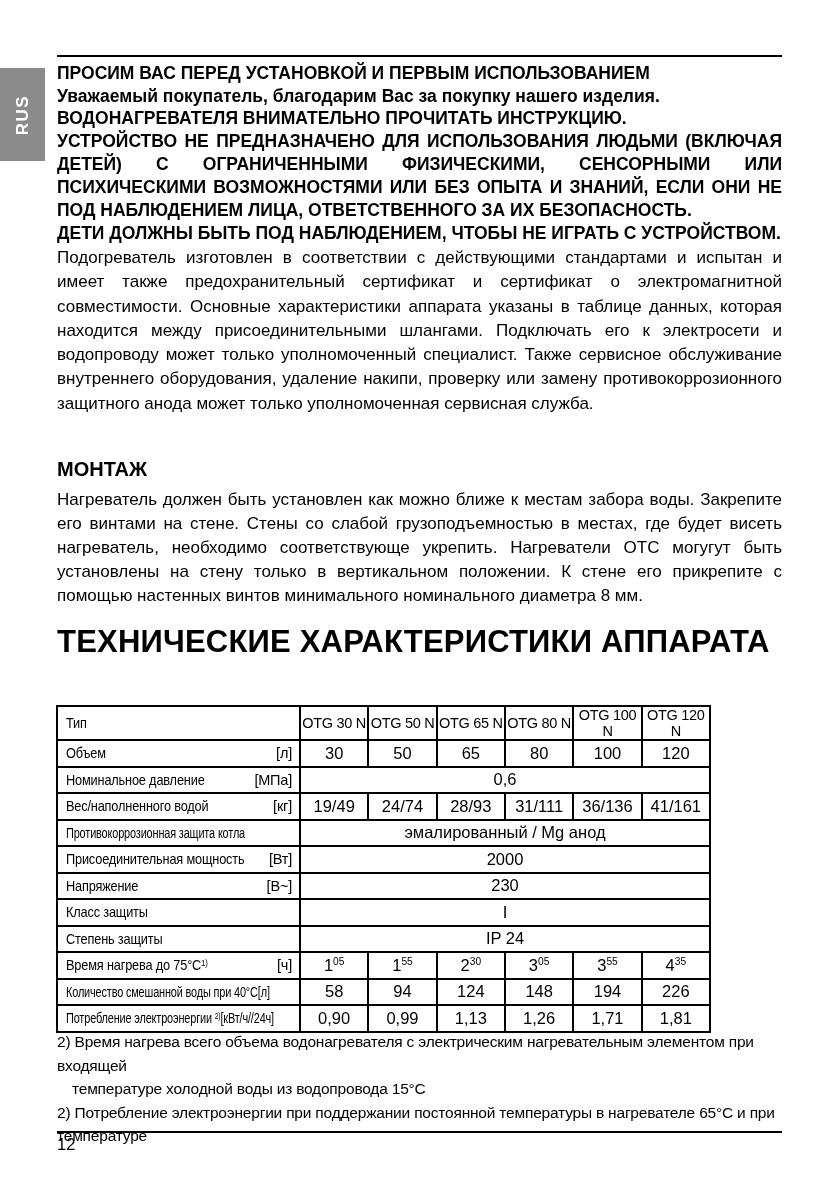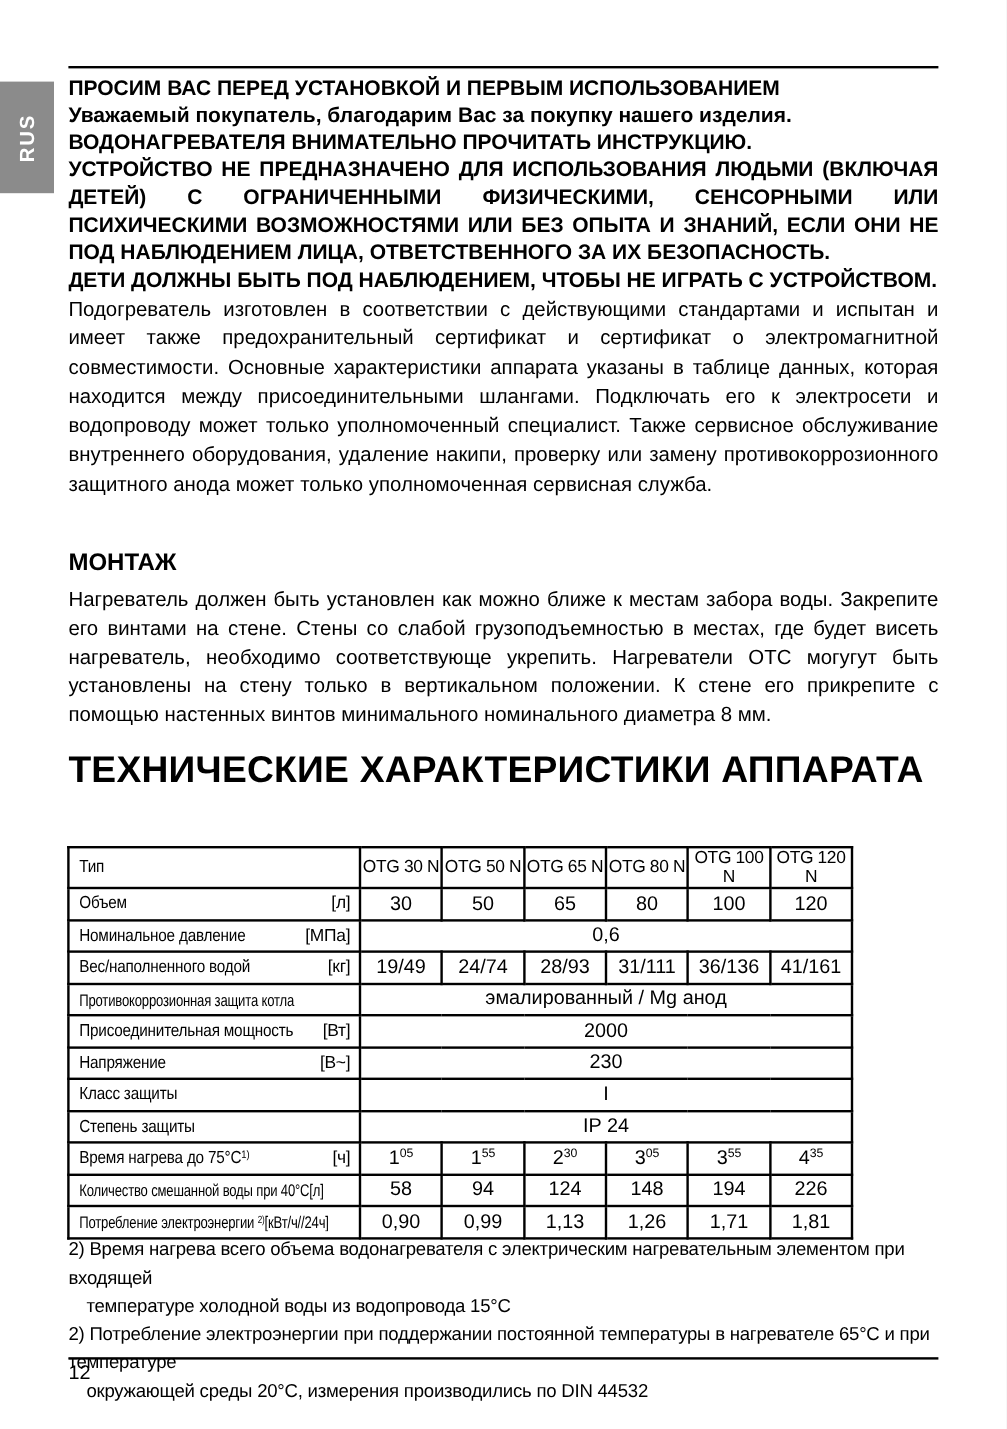--- a/index.html
+++ b/index.html
@@ -222,20 +222,19 @@
     </tbody>
   </table>
 
   <div class="footnotes">
     <div>
       <div>2) Время нагрева всего объема водонагревателя с электрическим нагревательным элементом при входящей</div>
       <div class="fn-cont">температуре холодной воды из водопровода 15°C</div>
     </div>
     <div>
       <div>2) Потребление электроэнергии при поддержании постоянной температуры в нагревателе 65°C и при температуре</div>
-      <div class="fn-cont">окружающей среды 20°C, измерения производились по DIN 44532</div>
     </div>
   </div>
 
   <div class="footer-rule"></div>
   <div class="page-num">12</div>
 
 </div>
 
 </body></html>

